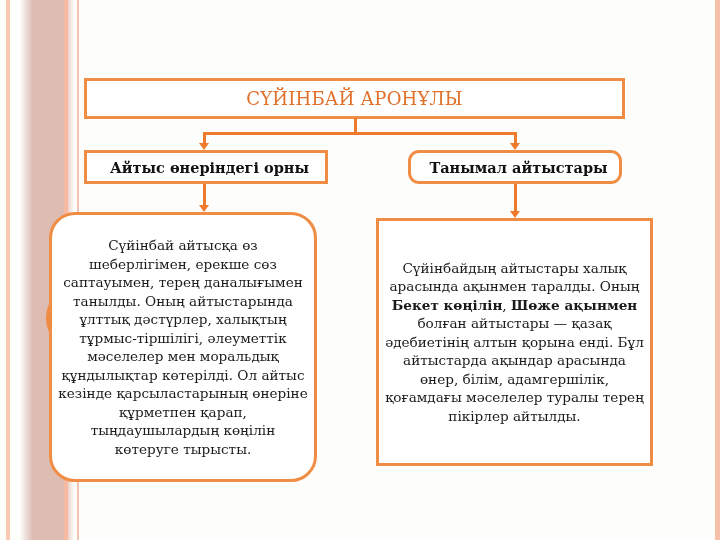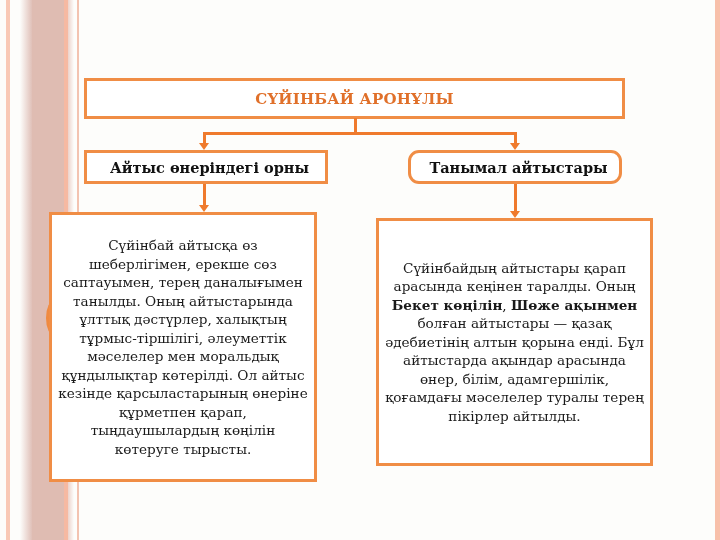--- a/index.html
+++ b/index.html
@@ -20,27 +20,27 @@
     position:absolute; left:46px; top:300px; width:14px; height:36px;
     border-left:3px solid #f08a40; border-radius:50% 0 0 50%;
   }
   .box {
     position:absolute; background:#ffffff;
     border:3px solid #f08d45; box-sizing:border-box;
     display:flex; align-items:center; justify-content:center;
     text-align:center;
   }
   .title-box { left:84px; top:78px; width:541px; height:41px; }
-  .title-text { color:#e0702a; font-weight:bold; font-size:15px; letter-spacing:0.2px; }
+  .title-text { color:#e0702a; font-weight:normal; font-size:18px; letter-spacing:0.2px; }
   .label-box { top:150px; height:34px;padding-left:7px; }
   .label-left { left:84px; width:244px; }
   .label-right { left:408px; width:214px;border-radius:11px; }
   .label-text { font-weight:bold; font-size:14.5px; color:#111; white-space:nowrap; }
   .content-box { color:#1a1a1a; font-size:13.6px; line-height:18.5px; padding:4px 6px; }
-  .content-left { left:49px; top:212px; width:268px; height:270px; }
+  .content-left { left:49px; top:212px; width:268px; height:270px;border-radius:26px; }
   .content-right { left:376px; top:218px; width:277px; height:248px; }
   .line { position:absolute; background:#ef7a2c; }
   .arrow {
     position:absolute; width:0; height:0;
     border-left:5px solid transparent; border-right:5px solid transparent;
     border-top:7px solid #ef7a2c;
   }
   b { font-weight:bold; }
 </style>
 </head>
@@ -75,14 +75,14 @@
 
 <div class="line" style="left:203px; top:184px; width:3px; height:22px;"></div>
 <div class="arrow" style="left:199px; top:205px;"></div>
 <div class="line" style="left:514px; top:184px; width:3px; height:28px;"></div>
 <div class="arrow" style="left:510px; top:211px;"></div>
 
 <div class="box content-box content-left">
   <div>Сүйінбай айтысқа өз шеберлігімен, ерекше сөз саптауымен, терең даналығымен танылды. Оның айтыстарында ұлттық дәстүрлер, халықтың тұрмыс-тіршілігі, әлеуметтік мәселелер мен моральдық құндылықтар көтерілді. Ол айтыс кезінде қарсыластарының өнеріне құрметпен қарап, тыңдаушылардың көңілін көтеруге тырысты.</div>
 </div>
 <div class="box content-box content-right">
-  <div><span>Сүйінбайдың айтыстары қарап арасында кеңінен таралды. Оның </span><b>Бекет көңілін</b><span>, </span><b>Шөже ақынмен</b><span> болған айтыстары — қазақ әдебиетінің алтын қорына енді. Бұл айтыстарда ақындар арасында өнер, білім, адамгершілік, қоғамдағы мәселелер туралы терең пікірлер айтылды.</span></div>
+  <div><span>Сүйінбайдың айтыстары халық арасында ақынмен таралды. Оның </span><b>Бекет көңілін</b><span>, </span><b>Шөже ақынмен</b><span> болған айтыстары — қазақ әдебиетінің алтын қорына енді. Бұл айтыстарда ақындар арасында өнер, білім, адамгершілік, қоғамдағы мәселелер туралы терең пікірлер айтылды.</span></div>
 </div>
 
 </body></html>

